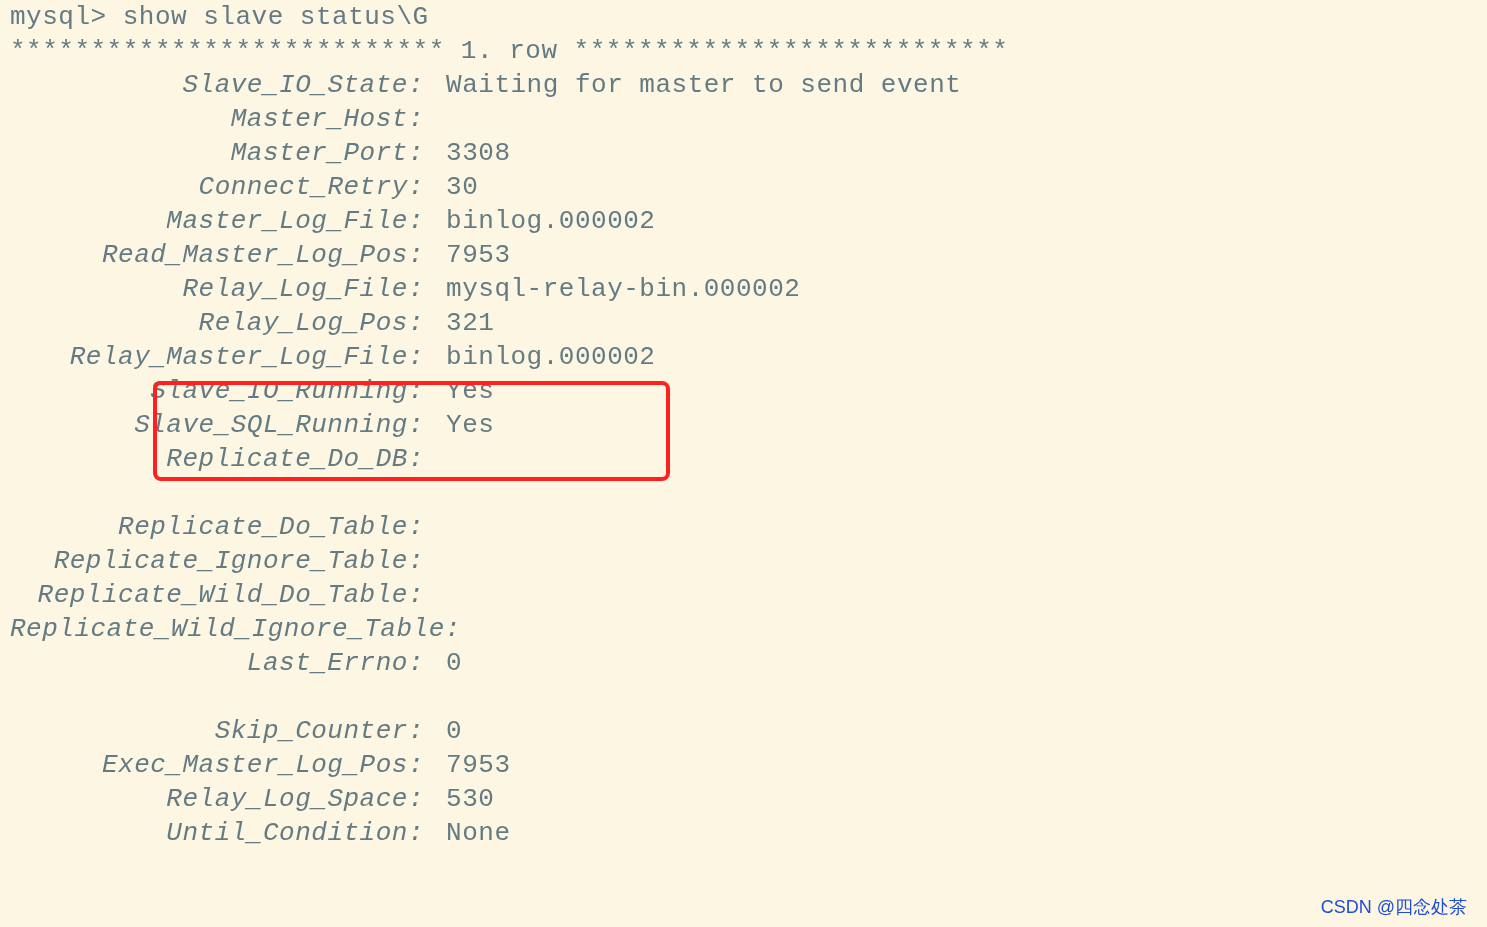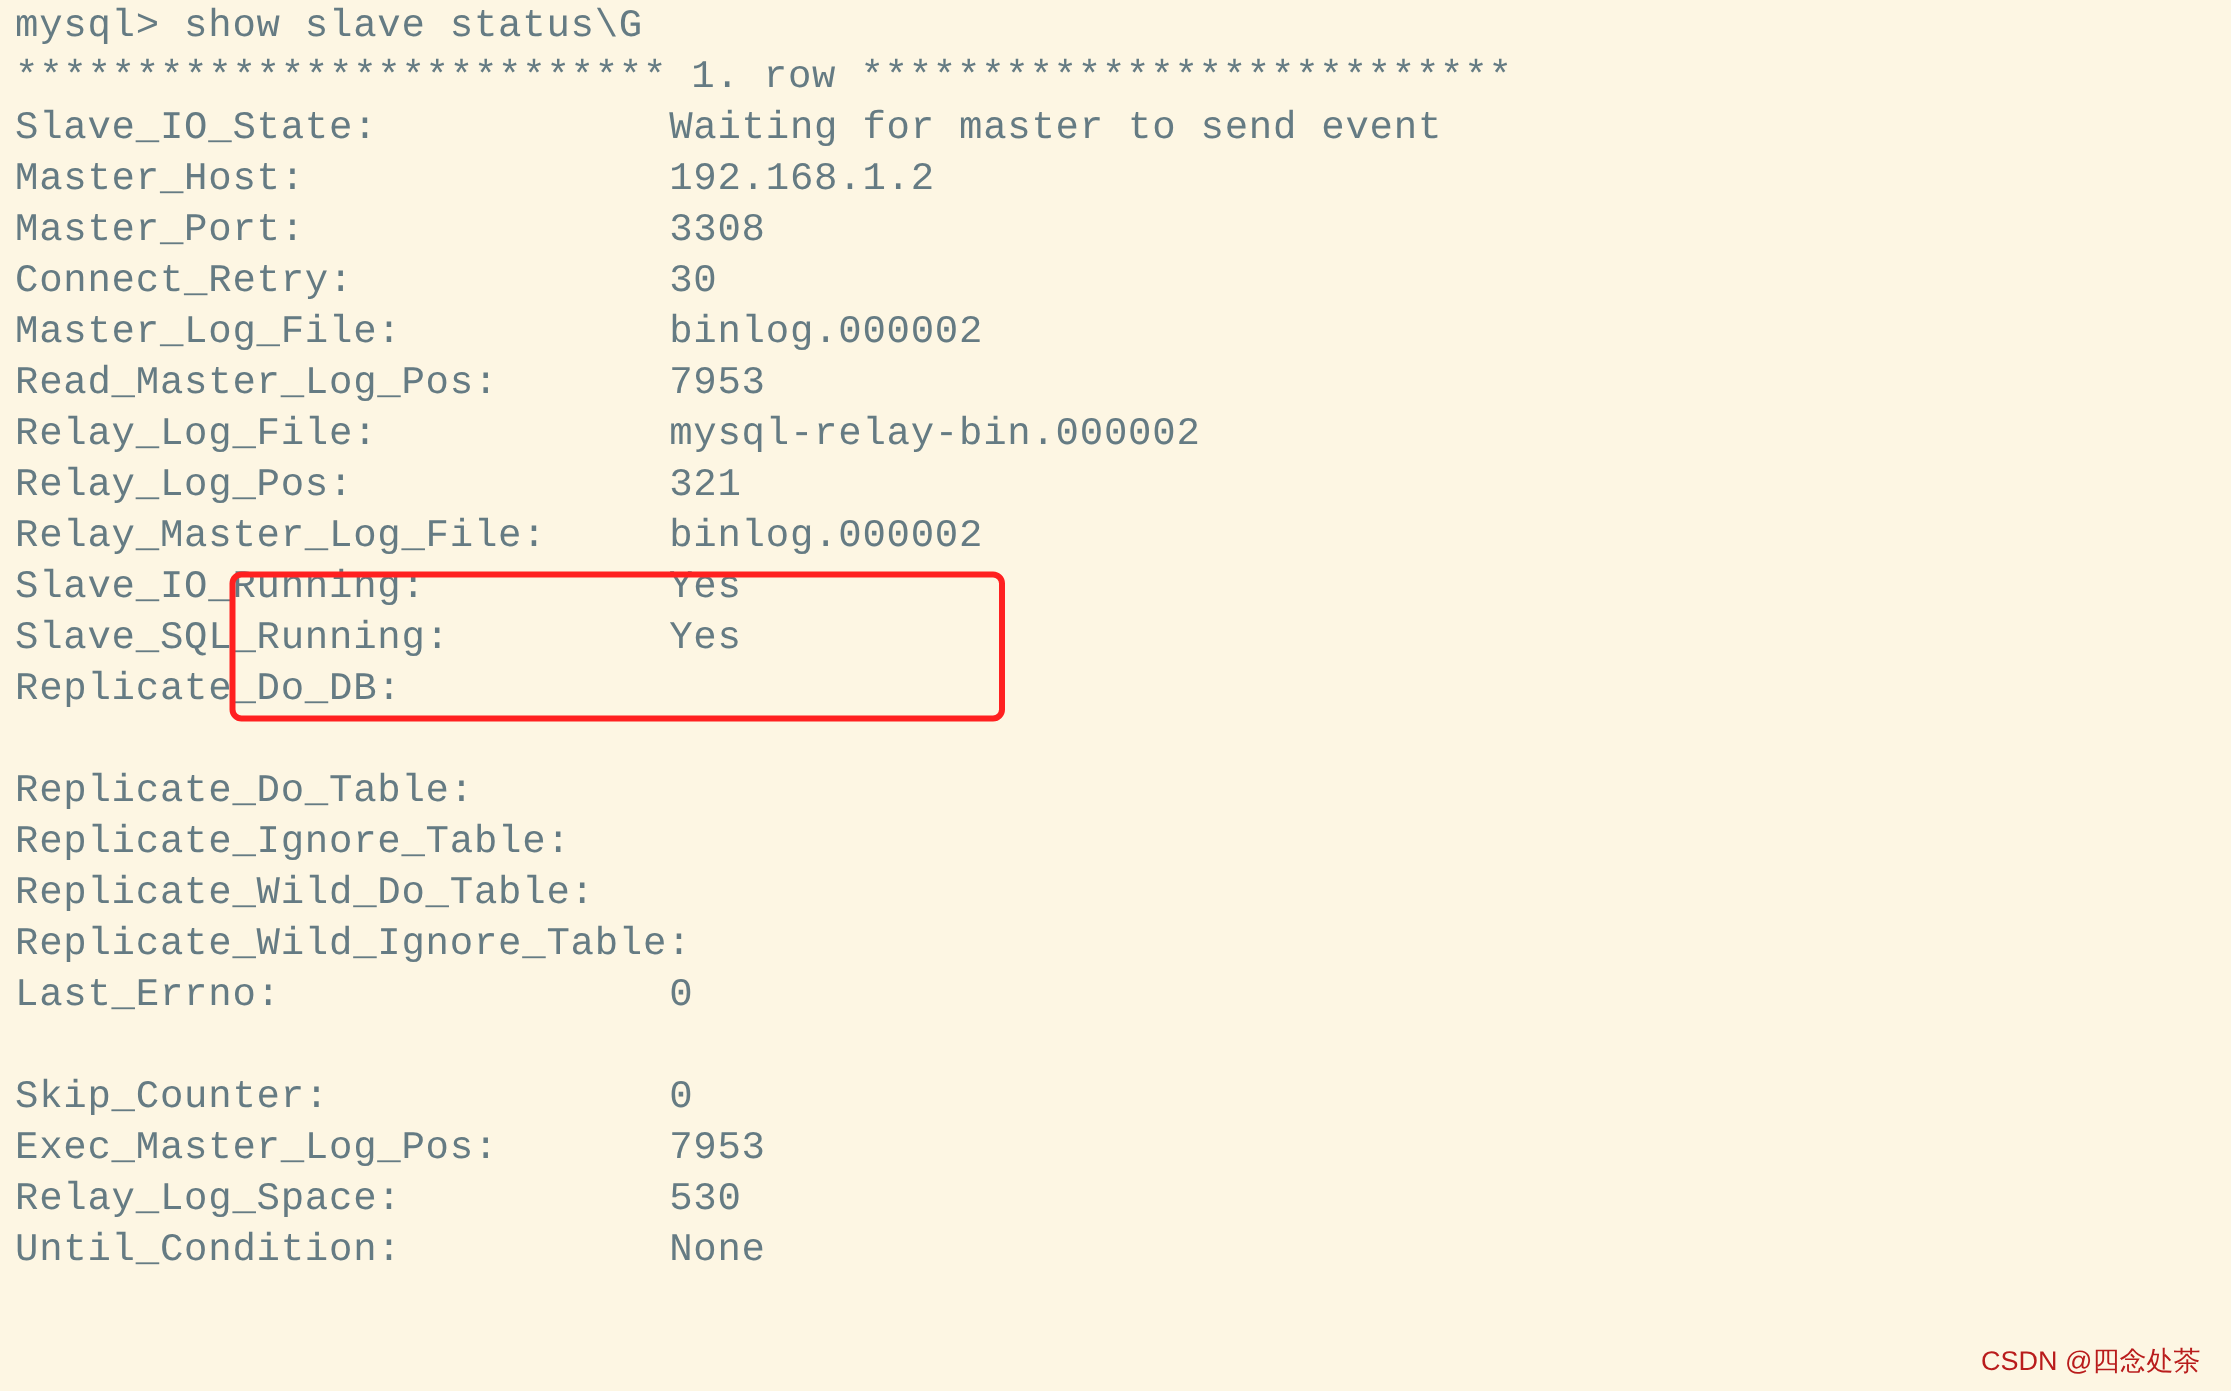--- a/index.html
+++ b/index.html
@@ -23,59 +23,60 @@
       white-space: pre;
       line-height: 34px;
       font-weight: 500;
     }
     .row {
       display: flex;
       line-height: 34px;
     }
     .label {
       width: 420px;
+      text-align: right;
       padding-right: 6px;
       white-space: pre;
       font-weight: 500;
+      font-style: italic;
     }
     .value {
       white-space: pre;
       font-weight: 500;
     }
     .highlight-box {
       position: absolute;
       border: 4px solid #ff2020;
       border-radius: 8px;
       pointer-events: none;
     }
     .watermark {
       position: absolute;
       bottom: 8px;
       right: 20px;
       font-size: 18px;
-      color: #b91c1c;
+      color: #1d4ed8;
       font-family: Arial, sans-serif;
       letter-spacing: 0;
       margin-left: 15px;
     }
   </style>
 </head>
 <body>
 
 <div class="terminal-line">mysql&gt; show slave status\G</div>
 <div class="terminal-line">*************************** 1. row ***************************</div>
 
 <div id="fields-container">
     <div class="row">
       <div class="label">Slave_IO_State:</div>
       <div class="value"> Waiting for master to send event</div>
     </div>
     <div class="row">
       <div class="label">Master_Host:</div>
-      <div class="value"> 192.168.1.2</div>
     </div>
     <div class="row">
       <div class="label">Master_Port:</div>
       <div class="value"> 3308</div>
     </div>
     <div class="row">
       <div class="label">Connect_Retry:</div>
       <div class="value"> 30</div>
     </div>
     <div class="row">

